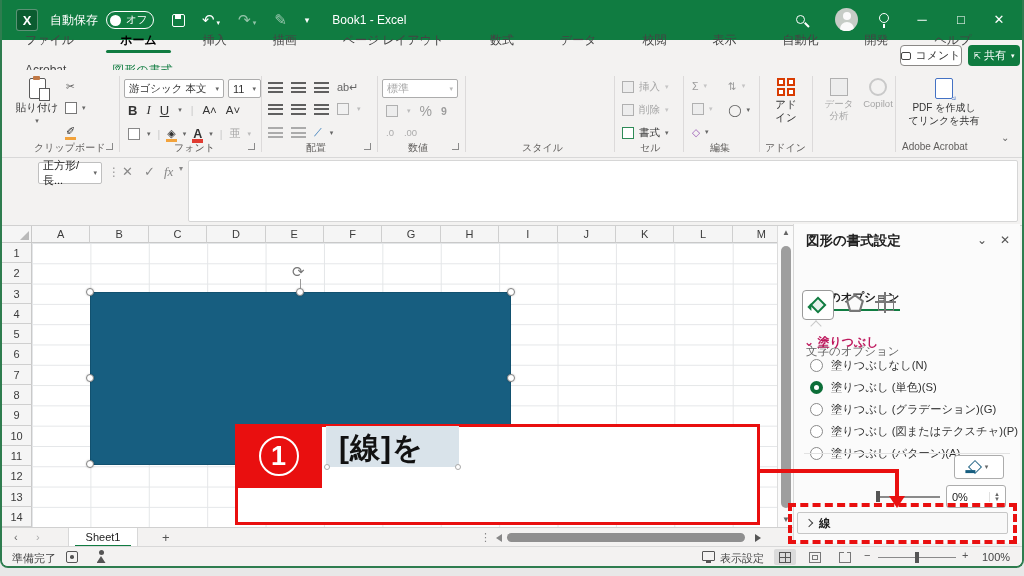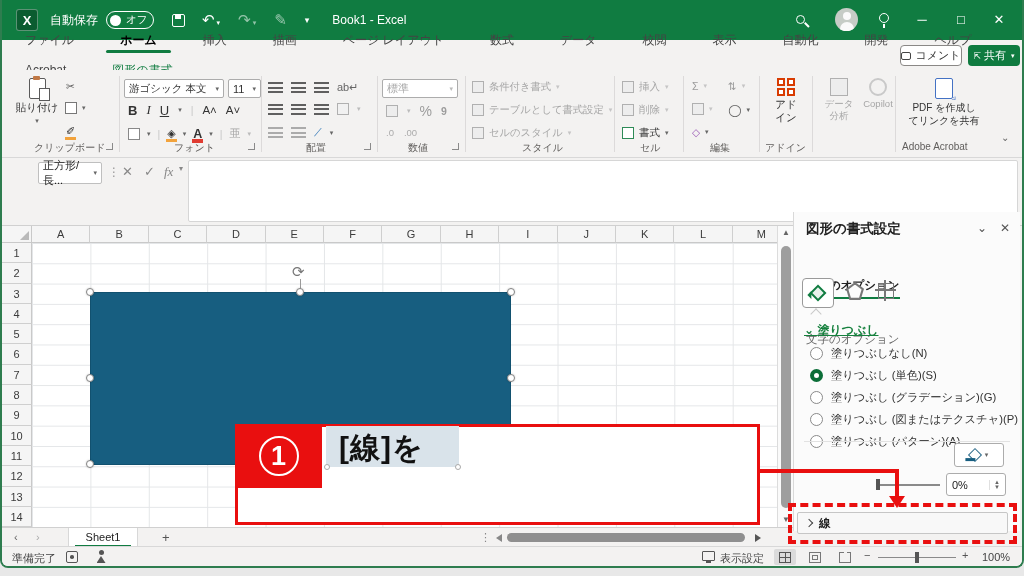--- a/index.html
+++ b/index.html
@@ -100,38 +100,38 @@
   .vthumb { position:absolute; left:3px; top:20px; width:10px; height:262px; background:#9E9E9E; border-radius:5px; }
   .varrow { position:absolute; left:4px; font-size:8px; color:#666; }
 
   
   .shape { position:absolute; left:88px; top:292px; width:421px; height:173px; background:#175E80; border:1.5px solid #12516F; }
   .hdl { position:absolute; width:8px; height:8px; background:#fff; border:1.2px solid #848484; border-radius:50%; box-shadow:0 0 2px #00000033; }
   .rot { position:absolute; left:290px; top:263px; width:17px; height:17px; color:#777; font-size:15px; line-height:17px; }
   .rot-stem { position:absolute; left:298px; top:279px; width:1.4px; height:13px; background:#9a9a9a; }
 
   
-  .pane { position:absolute; left:791px; top:212px; width:227px; height:319px; background:#FBFBFB; border-left:1px solid #D9D9D9; font-size:11.5px; color:#333; }
+  .pane { position:absolute; left:791px; top:224px; width:227px; height:319px; background:#FBFBFB; border-left:1px solid #D9D9D9; font-size:11.5px; color:#333; }
   .pane-title { position:absolute; left:12px; top:8px; font-size:13.5px; font-weight:bold; color:#222; }
   .pane-ic { position:absolute; top:9px; color:#555; font-size:12px; }
   .ptab { position:absolute; top:33px; font-size:11.5px; color:#666; }
   .ptab.active { color:#222; font-weight:bold; border-bottom:2.5px solid #107C41; padding-bottom:4px; }
   .fillbox { position:absolute; left:8px; top:66px; width:32px; height:30px; border:1px solid #9a9a9a; border-radius:4px; background:#fff;
              display:flex; align-items:center; justify-content:center; }
   .bucket { width:12px; height:12px; border:2px solid #107C41; transform:rotate(45deg); position:relative; background:#E8F2EC; }
   .bucket:after { content:""; position:absolute; left:-6px; top:9px; width:0; height:0; border:4px solid transparent; border-top-color:#107C41; transform:rotate(45deg); }
   .pent-outer { position:absolute; left:52px; top:70px; width:18px; height:18px; background:#777;
                 clip-path:polygon(50% 0,100% 38%,81% 100%,19% 100%,0 38%); }
   .pent-inner { position:absolute; left:2.4px; top:2.6px; width:13.2px; height:13.2px; background:#FBFBFB;
                 clip-path:polygon(50% 0,100% 38%,81% 100%,19% 100%,0 38%); }
   .size-ic { position:absolute; left:84px; top:71px; width:16px; height:16px; border:1.6px solid #777; position:absolute; }
   .size-ic:before { content:""; position:absolute; left:-4px; top:5px; width:21px; height:2px; background:#777; }
   .size-ic:after { content:""; position:absolute; left:5px; top:-4px; width:2px; height:21px; background:#777; }
   .caret-up { position:absolute; left:18px; top:98px; width:8px; height:8px; border-left:1px solid #C9C9C9; border-top:1px solid #C9C9C9; transform:rotate(45deg); background:#FBFBFB; }
-  .sec-head { position:absolute; left:10px; top:110px; font-weight:bold; font-size:12px; color:#15803d;text-decoration:underline; }
+  .sec-head { position:absolute; left:10px; top:110px; font-weight:bold; font-size:12px; color:#be185d; }
   .radio-row { position:absolute; left:16px; display:flex; align-items:center; gap:8px; }
   .radio { width:13px; height:13px; border:1.6px solid #8a8a8a; border-radius:50%; background:#fff; flex:0 0 13px; }
   .radio-row.checked .radio { border:4px solid #0C6E38; }
   .rlabel { font-size:11.3px; color:#333; white-space:nowrap; }
   .pane-div { position:absolute; left:10px; top:229px; width:206px; height:1px; background:#E2E2E2; }
   .color-btn { position:absolute; left:160px; top:231px; width:50px; height:24px; background:#fff; border:1px solid #ACACAC; border-radius:3px;
                display:flex; align-items:center; justify-content:center; gap:5px; }
   .mini-bucket { width:10px; height:10px; border:1.6px solid #2B6A8A; transform:rotate(45deg); position:relative; }
   .mini-bucket:after { content:""; position:absolute; left:-1px; top:9px; width:10px; height:3px; background:#175E80; transform:rotate(-45deg); }
   .slider-track { position:absolute; left:84px; top:272px; width:62px; height:1.6px; background:#8a8a8a; }
@@ -318,37 +318,20 @@
       <span style="font-weight:bold;">9</span>
     </div>
     <div class="ribrow" style="left:384px; top:57px; gap:10px; color:#ABABAB; font-size:9.5px;">
       <span>.0</span>
       <span>.00</span>
     </div>
     <div class="glabel" style="left:406px;">数値</div>
     <div class="launcher" style="left:450px;"></div>
     <div class="gsep" style="left:463px;"></div>
 
-    <div style="position:absolute; left:470px; top:10px;">
-          <div class="ribrow" style="position:relative; margin-bottom:9px;">
-        <span class="sq-ic"></span>
-        <span class="gray-t" style="font-size:10.3px;">条件付き書式</span>
-        <span class="ddg" style="color:#C5C5C5;">▾</span>
-      </div>
-          <div class="ribrow" style="position:relative; margin-bottom:9px;">
-        <span class="sq-ic"></span>
-        <span class="gray-t" style="font-size:10.3px;">テーブルとして書式設定</span>
-        <span class="ddg" style="color:#C5C5C5;">▾</span>
-      </div>
-          <div class="ribrow" style="position:relative; margin-bottom:9px;">
-        <span class="sq-ic"></span>
-        <span class="gray-t" style="font-size:10.3px;">セルのスタイル</span>
-        <span class="ddg" style="color:#C5C5C5;">▾</span>
-      </div>
-        </div>
     <div class="glabel" style="left:520px;">スタイル</div>
     <div class="gsep" style="left:612px;"></div>
 
     <div class="ribrow" style="left:620px; top:10px;">
       <span class="sq-ic"></span>
           <span class="gray-t">挿入</span>
           <span class="ddg" style="color:#C5C5C5;">▾</span>
     </div>
     <div class="ribrow" style="left:620px; top:33px;">
       <span class="sq-ic"></span>

